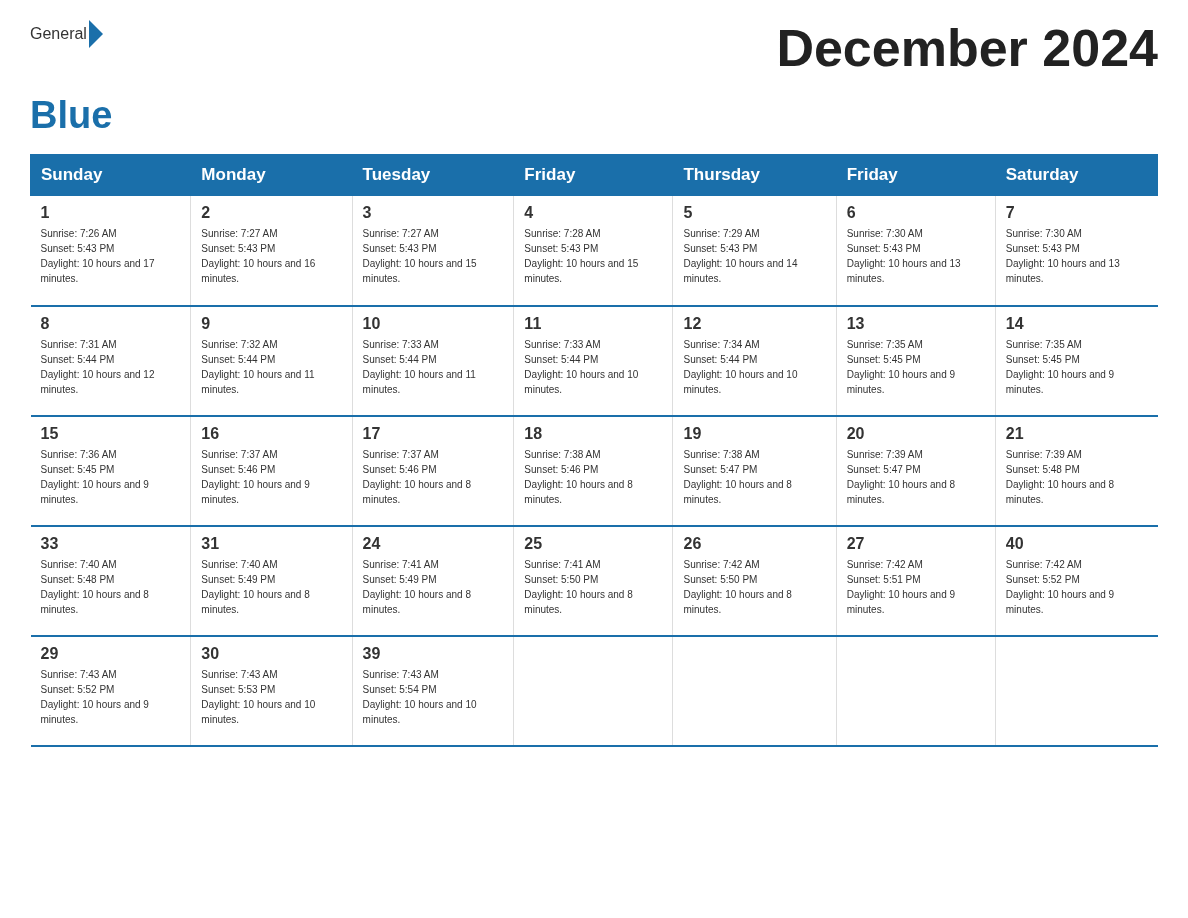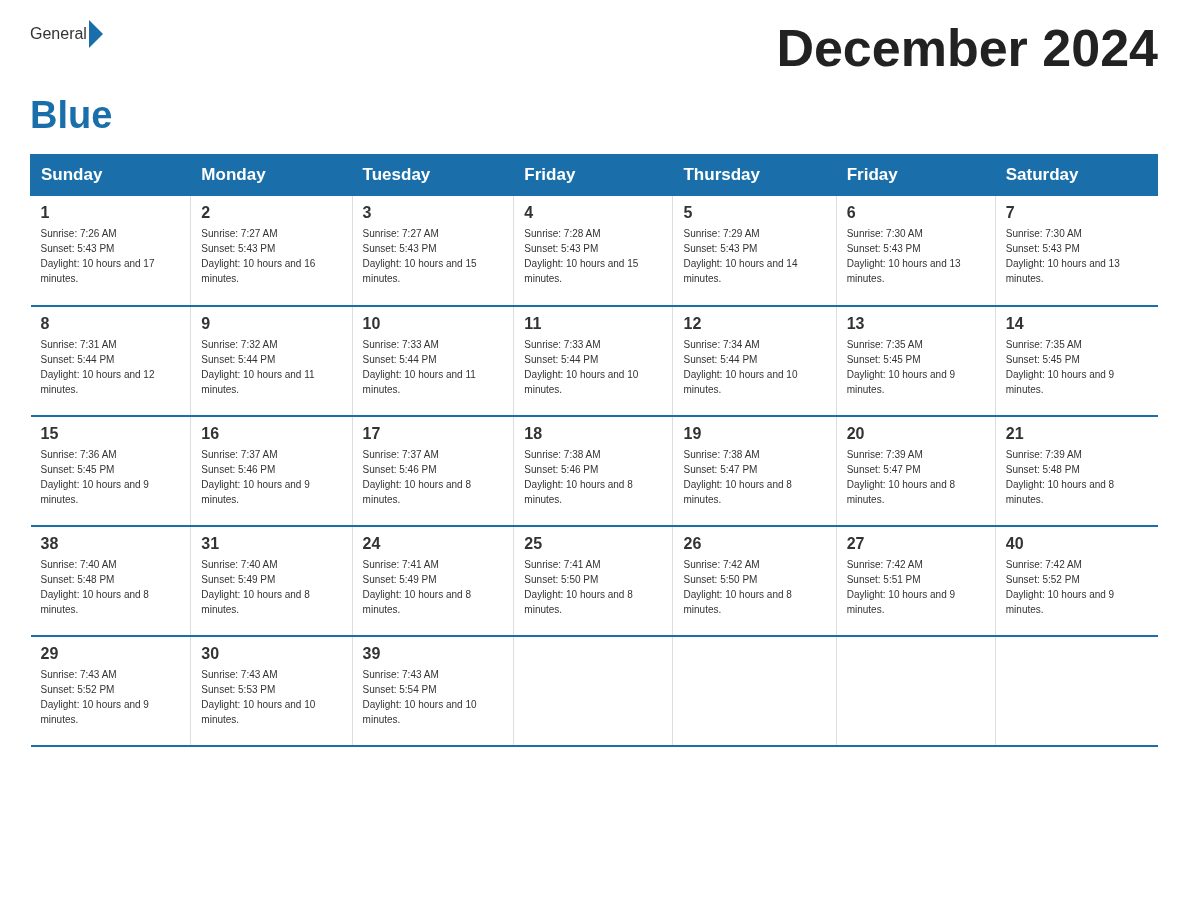--- a/index.html
+++ b/index.html
@@ -213,21 +213,21 @@
           <div class="day-number">20</div>
           <div class="day-info">Sunrise: 7:39 AM<br>Sunset: 5:47 PM<br>Daylight: 10 hours and 8 minutes.</div>
         </td>
         <td>
           <div class="day-number">21</div>
           <div class="day-info">Sunrise: 7:39 AM<br>Sunset: 5:48 PM<br>Daylight: 10 hours and 8 minutes.</div>
         </td>
       </tr>
       <tr>
         <td>
-          <div class="day-number">38</div>
+          <div class="day-number">33</div>
           <div class="day-info">Sunrise: 7:40 AM<br>Sunset: 5:48 PM<br>Daylight: 10 hours and 8 minutes.</div>
         </td>
         <td>
           <div class="day-number">31</div>
           <div class="day-info">Sunrise: 7:40 AM<br>Sunset: 5:49 PM<br>Daylight: 10 hours and 8 minutes.</div>
         </td>
         <td>
           <div class="day-number">24</div>
           <div class="day-info">Sunrise: 7:41 AM<br>Sunset: 5:49 PM<br>Daylight: 10 hours and 8 minutes.</div>
         </td>

